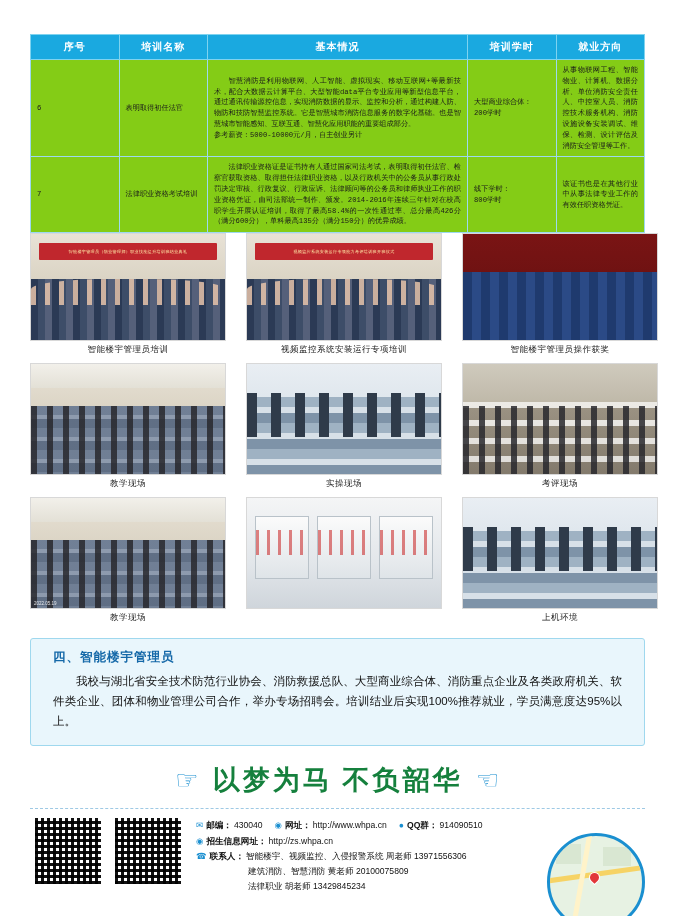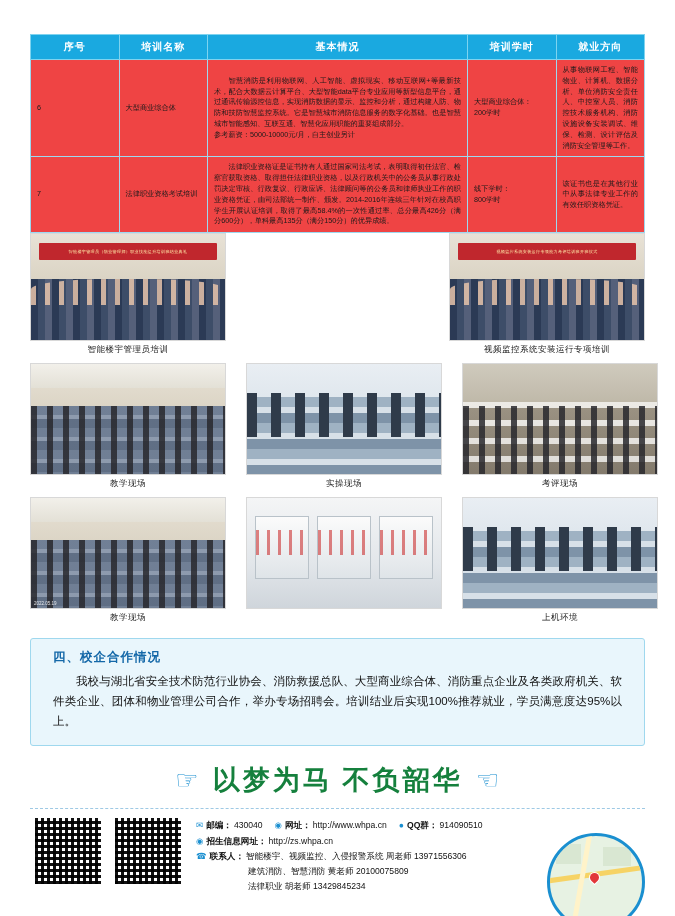--- a/index.html
+++ b/index.html
@@ -22,39 +22,40 @@
     box-sizing: border-box;
     padding: 0 30px;
   }
 
   
   table.course-table {
     width: 615px;
     border-collapse: collapse;
     margin-top: 34px;
     table-layout: fixed;
+    font-family: Liberation Mono, monospace;
   }
   table.course-table th {
     background: #1aa9e0;
     color: #ffffff;
     font-size: 10px;
     font-weight: bold;
     border: 1px solid #7fd3ef;
     padding: 5px 2px;
     text-align: center;
     letter-spacing: 1px;
   }
   table.course-table td {
     border: 1px solid #9dd9f0;
     font-size: 7.2px;
     line-height: 1.5;
     padding: 5px 6px;
     vertical-align: middle;
     color: #1a1a1a;
-    background: #ef4444;
+    background: #84cc16;
     text-align: justify;
     text-justify: inter-ideograph;
   }
   td.c-no {
     text-align: center;
     font-size: 10px;
     width: 34px;
   }
   td.c-name {
     text-align: center;
@@ -354,21 +355,21 @@
         <th>序号</th>
         <th>培训名称</th>
         <th class="col-base">基本情况</th>
         <th>培训学时</th>
         <th>就业方向</th>
       </tr>
     </thead>
     <tbody>
       <tr>
         <td class="c-no">6</td>
-        <td class="c-name">大型商业综合体</td>
+        <td class="c-name">表明取得初任法官</td>
         <td class="col-base" style="white-space:pre-line;text-indent:2em;">智慧消防是利用物联网、人工智能、虚拟现实、移动互联网+等最新技术，配合大数据云计算平台、大型智能data平台专业应用等新型信息平台，通过通讯传输源控信息，实现消防数据的显示、监控和分析，通过构建人防、物防和技防智慧监控系统。它是智慧城市消防信息服务的数字化基础。也是智慧城市智能感知、互联互通、智慧化应用职能的重要组成部分。
 参考薪资：5000-10000元/月，自主创业另计</td>
         <td class="c-hours" style="white-space:pre-line;">大型商业综合体：
 200学时</td>
         <td class="c-job">从事物联网工程、智能物业、计算机、数据分析、单位消防安全责任人、中控室人员、消防控技术服务机构、消防设施设备安装调试、维保、检测、设计评估及消防安全管理等工作。</td>
       </tr>
       <tr>
         <td class="c-no">7</td>
         <td class="c-name">法律职业资格考试培训</td>
         <td class="col-base" style="text-indent:2em;">法律职业资格证是证书持有人通过国家司法考试，表明取得初任法官、检察官获取资格、取得担任法律职业资格，以及行政机关中的公务员从事行政处罚决定审核、行政复议、行政应诉、法律顾问等的公务员和律师执业工作的职业资格凭证，由司法部统一制作、颁发。2014-2016年连续三年针对在校高职学生开展认证培训，取得了最高58.4%的一次性通过率、总分最高426分（满分600分），单科最高135分（满分150分）的优异成绩。</td>
@@ -396,20 +397,29 @@
       <div class="photo-cell">
         <div class="photo">
           <div class="scene">
               <div class="wall"></div>
             <div class="banner">视频监控系统安装运行专项能力考评培训班开班仪式</div>
             <div class="crowd"></div>
             </div>
         </div>
         <div class="cap">视频监控系统安装运行专项培训</div>
       </div>
+      <div class="photo-cell">
+        <div class="photo">
+          <div class="scene award">
+              <div class="board"></div>
+              <div class="people"></div>
+            </div>
+        </div>
+        <div class="cap">智能楼宇管理员操作获奖</div>
+      </div>
     </div>
 
     <div class="photo-row">
       <div class="photo-cell">
         <div class="photo tall">
           <div class="scene">
               <div class="wall"></div>
               <div class="ceil"></div>
               <div class="rows-desk"></div>
               <div class="heads"></div>
@@ -472,21 +482,21 @@
               <div class="monitors"></div>
             </div>
         </div>
         <div class="cap">上机环境</div>
       </div>
     </div>
 
   </div>
 
   <div class="coop-box">
-    <div class="coop-title">四、校企合作情况</div>
+    <div class="coop-title">四、智能楼宇管理员</div>
     <div class="coop-text">我校与湖北省安全技术防范行业协会、消防救援总队、大型商业综合体、消防重点企业及各类政府机关、软件类企业、团体和物业管理公司合作，举办专场招聘会。培训结业后实现100%推荐就业，学员满意度达95%以上。</div>
   </div>
 
   <div class="slogan-wrap">
     <span class="hand">☞</span>
     <span class="slogan-text">以梦为马 不负韶华</span>
     <span class="hand flip">☞</span>
   </div>
 
   <div class="divider"></div>

